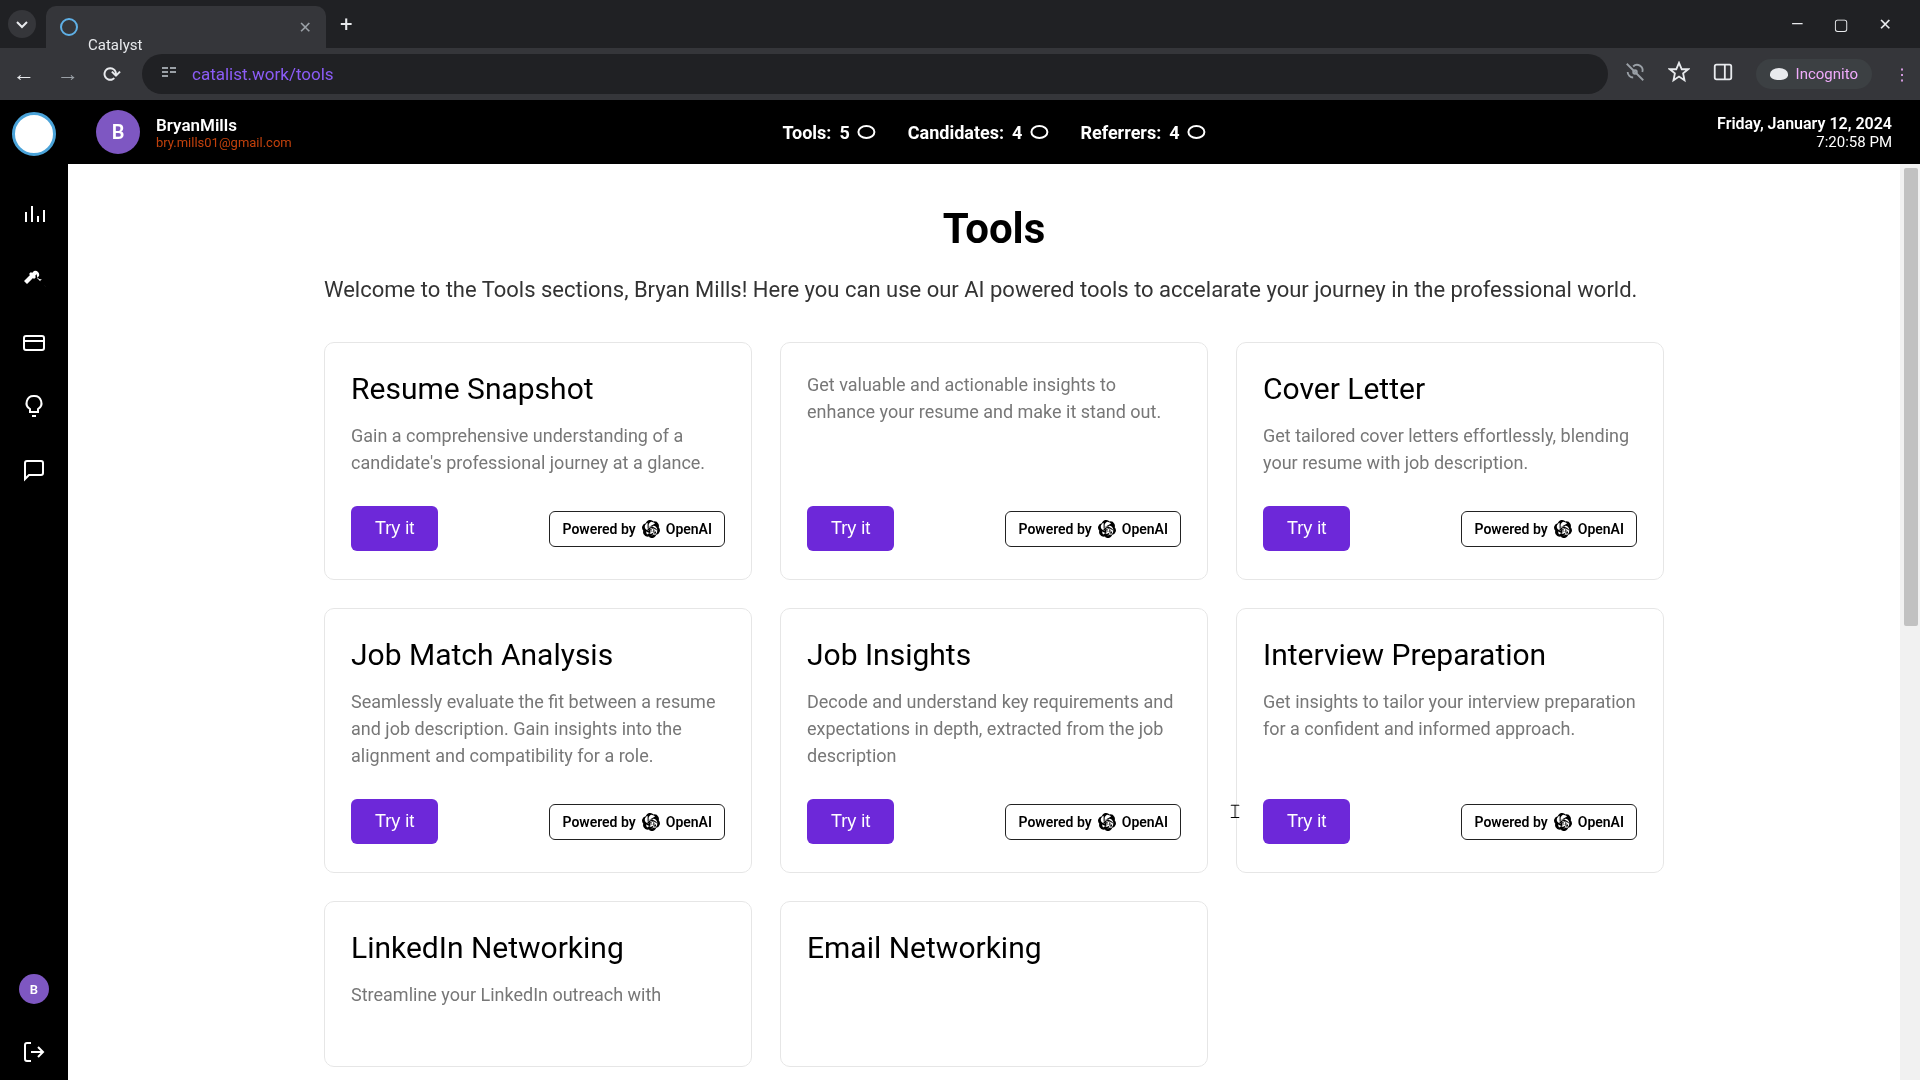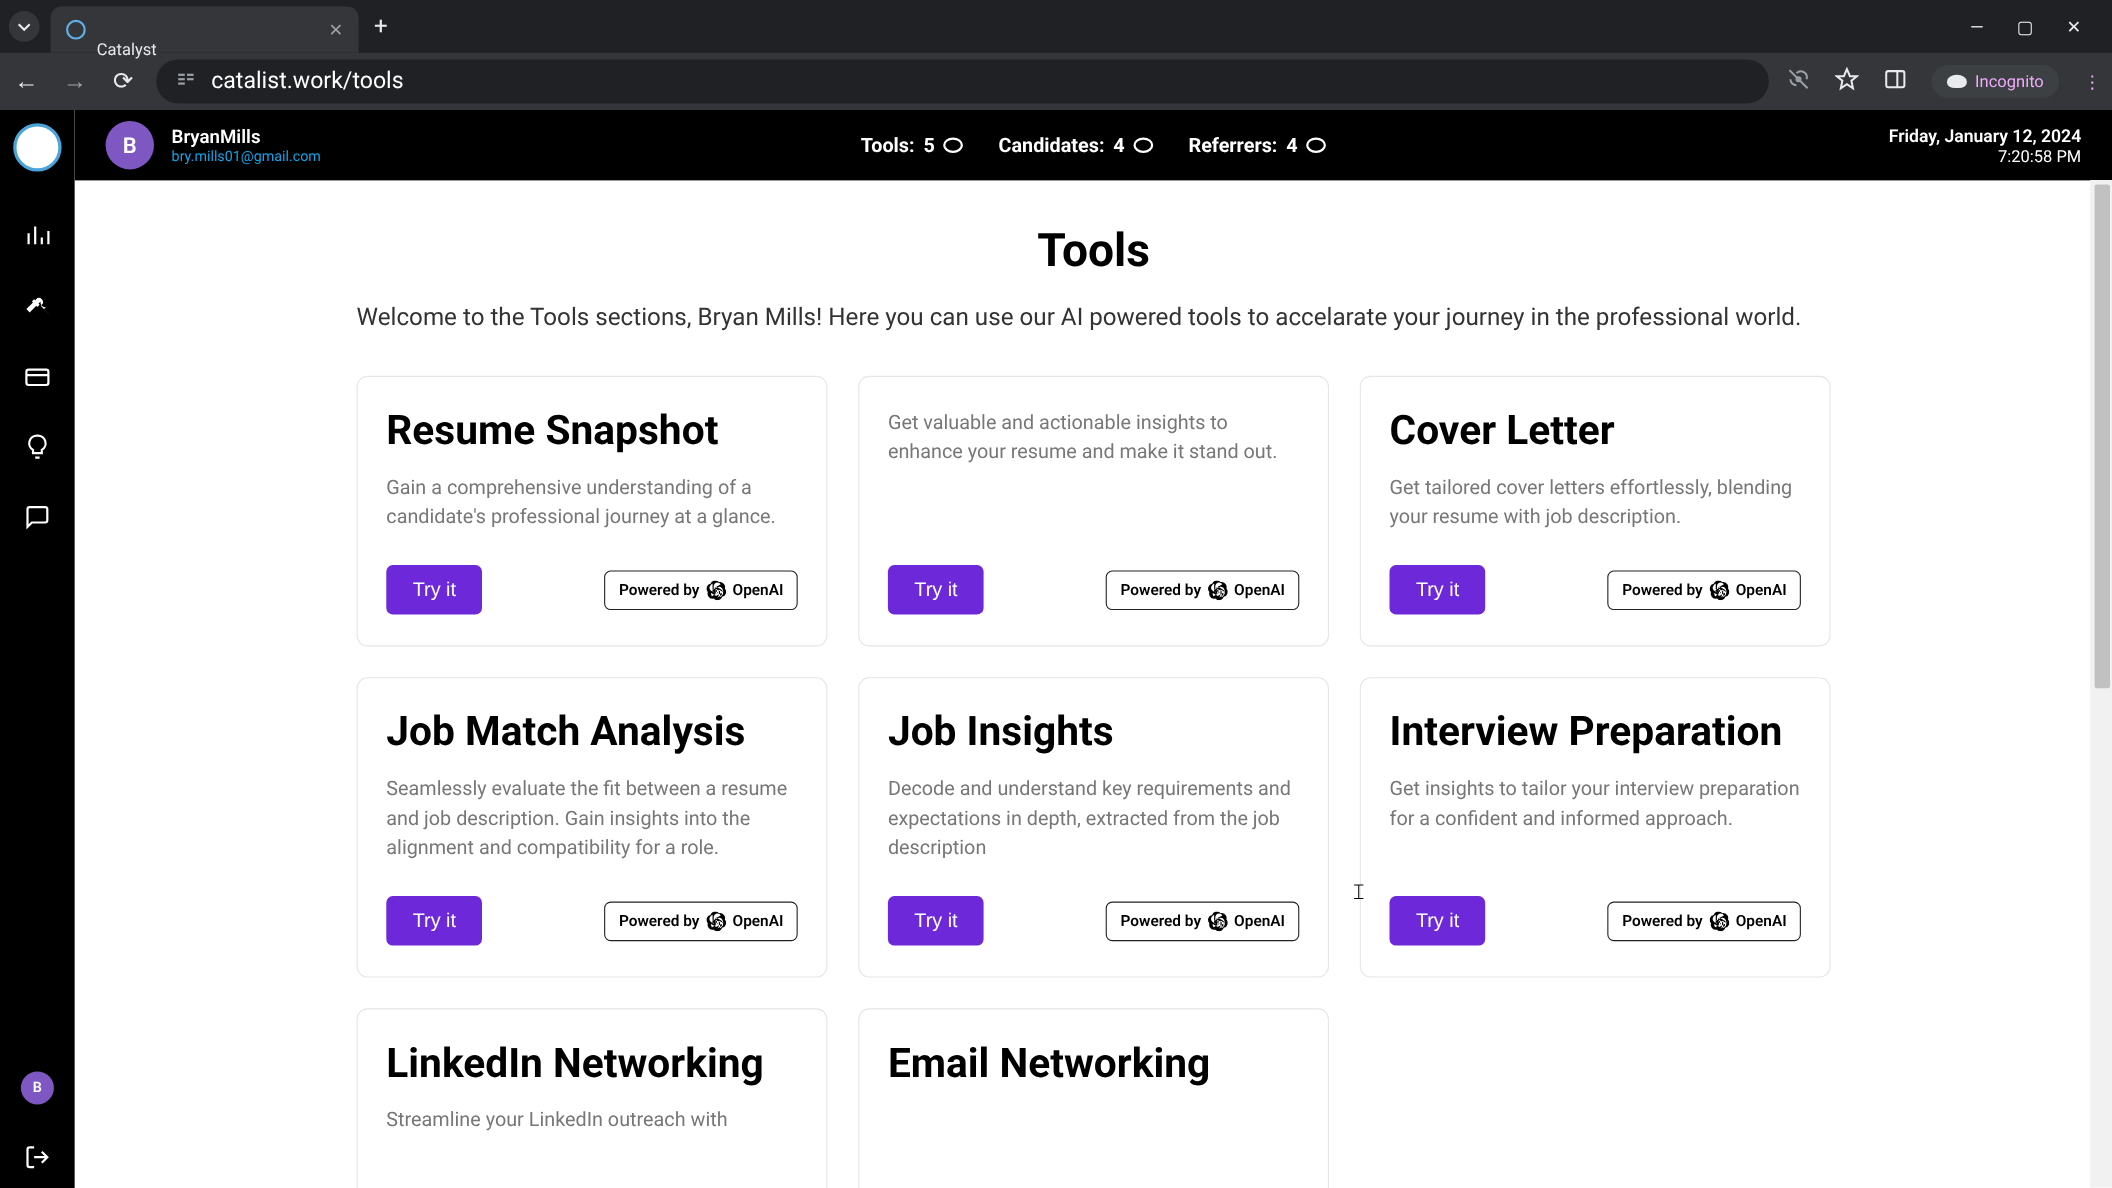--- a/index.html
+++ b/index.html
@@ -61,22 +61,22 @@
 .nav-btn { color: #9aa0a6; font-size: 22px; cursor: pointer; width: 28px; text-align: center; }
 .nav-btn.active { color: #e8eaed; }
 .url-field {
   flex: 1;
   background: #202124;
   border-radius: 24px;
   height: 40px;
   display: flex; align-items: center;
   padding: 0 18px;
   gap: 14px;
-  color: #ffffff;
-  font-size: 21px;
+  color: #8b5cf6;
+  font-size: 17px;
 }
 .url-secure { color: #9aa0a6; font-size: 16px; }
 .addr-right { display: flex; align-items: center; gap: 22px; color: #f0abfc; }
 .incognito-badge {
   background: #3c4043;
   border-radius: 20px;
   padding: 6px 14px;
   display: flex; align-items: center; gap: 8px;
   font-size: 15px;
 }
@@ -136,21 +136,21 @@
 }
 .user-block { display: flex; align-items: center; gap: 16px; }
 .avatar-lg {
   width: 44px; height: 44px;
   border-radius: 50%;
   background: #7e57c2;
   display: flex; align-items: center; justify-content: center;
   font-size: 20px; font-weight: 600;
 }
 .user-name { font-size: 17px; font-weight: 600; }
-.user-email { font-size: 13px; color: #0ea5e9; }
+.user-email { font-size: 13px; color: #c2410c; }
 .stats {
   position: absolute;
   left: 50%;
   transform: translateX(-50%);
   display: flex; gap: 32px;
   font-size: 18px;
   font-weight: bold;
 }
 .stat { display: flex; align-items: center; gap: 8px; }
 .coin {
@@ -191,22 +191,22 @@
   gap: 28px;
 }
 .card {
   border: 1px solid #e6e6e6;
   border-radius: 10px;
   padding: 28px 26px;
   display: flex;
   flex-direction: column;
 }
 .card-title {
-  font-size: 37px;
-  font-weight: 700;
+  font-size: 30px;
+  font-weight: 400;
   margin-bottom: 16px;
 }
 .card-desc {
   font-size: 18px;
   color: #777;
   line-height: 1.5;
   flex: 1;
   margin-bottom: 30px;
 }
 .card-footer {

